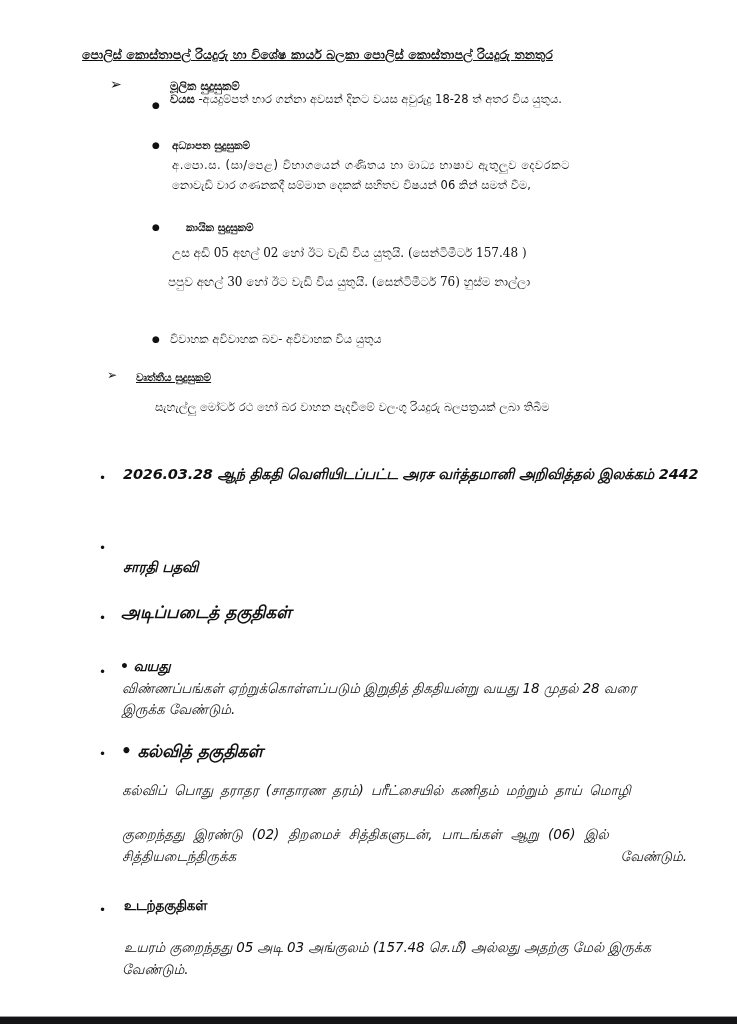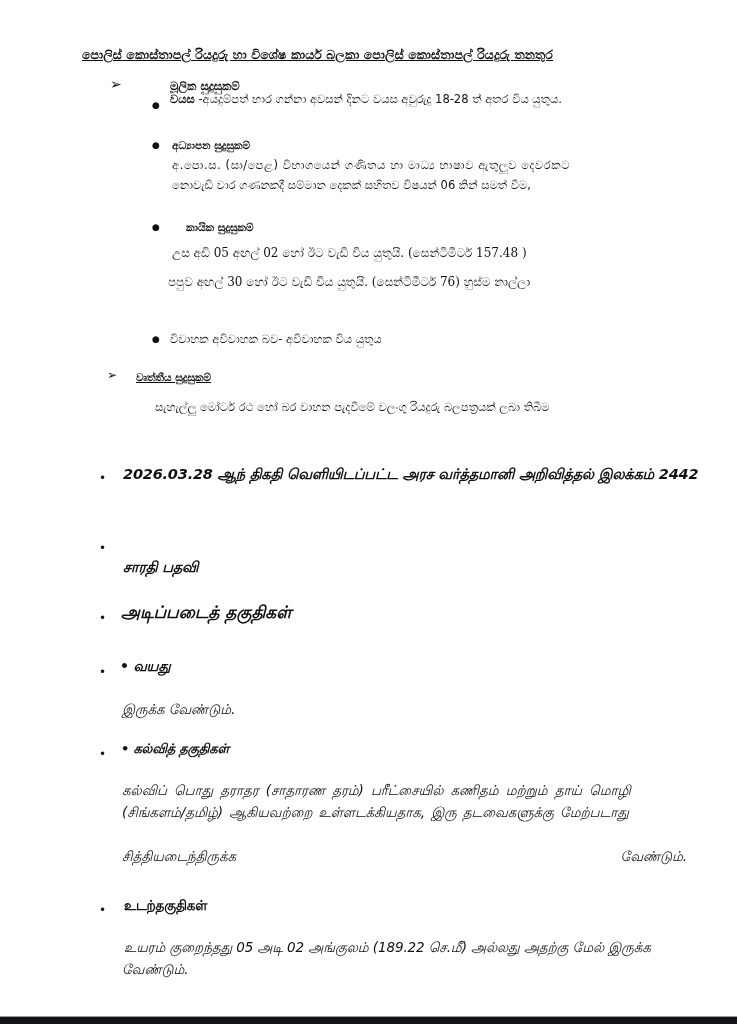--- a/index.html
+++ b/index.html
@@ -66,31 +66,32 @@
   <div class="abs ta-bold" style="left:123px; top:466px;">2026.03.28 ஆந் திகதி வெளியிடப்பட்ட அரச வர்த்தமானி அறிவித்தல் இலக்கம் 2442</div>
 
   <div class="abs bullet-t" style="left:99px; top:541px;">•</div>
   <div class="abs ta-bold" style="left:123px; top:559px;">சாரதி பதவி</div>
 
   <div class="abs bullet-t" style="left:99px; top:611px;">•</div>
   <div class="abs ta-head" style="left:121px; top:602px;">அடிப்படைத் தகுதிகள்</div>
 
   <div class="abs bullet-t" style="left:99px; top:665px;">•</div>
   <div class="abs ta-bold" style="left:120px; top:658px; font-size:14px;">• வயது</div>
+  <div class="abs ta" style="left:122px; top:680px;">விண்ணப்பங்கள் ஏற்றுக்கொள்ளப்படும் இறுதித் திகதியன்று வயது 18 முதல் 28 வரை</div>
   <div class="abs ta" style="left:122px; top:701px;">இருக்க வேண்டும்.</div>
 
   <div class="abs bullet-t" style="left:99px; top:747px;">•</div>
-  <div class="abs ta-bold" style="left:121px; top:741px; font-size:13px;">• கல்வித் தகுதிகள்</div>
+  <div class="abs ta-bold" style="left:121px; top:741px; font-size:17px;">• கல்வித் தகுதிகள்</div>
   <div class="abs ta" style="left:122px; top:782px; word-spacing:3px;">கல்விப் பொது தராதர (சாதாரண தரம்) பரீட்சையில் கணிதம் மற்றும் தாய் மொழி</div>
-  <div class="abs ta" style="left:122px; top:804px; word-spacing:2px;">(சிங்களம்/தமிழ்) ஆகியவற்றை உள்ளடக்கியதாக, இரு தடவைகளுக்கு மேற்படாது</div>
+  <div class="abs ta" style="left:122px; top:826px; word-spacing:5px;">குறைந்தது இரண்டு (02) திறமைச் சித்திகளுடன், பாடங்கள் ஆறு (06) இல்</div>
   <div class="abs ta spread" style="left:122px; top:848px; width:565px;gap:38px;">
     <span>சித்தியடைந்திருக்க</span>
     <span>வேண்டும்.</span>
   </div>
 
   <div class="abs bullet-t" style="left:99px; top:903px;">•</div>
   <div class="abs ta-bold" style="left:124px; top:897px; font-size:13.5px; font-style:normal;">உடற்தகுதிகள்</div>
-  <div class="abs ta" style="left:124px; top:939px;">உயரம் குறைந்தது 05 அடி 02 அங்குலம் (189.22 செ.மீ) அல்லது அதற்கு மேல் இருக்க</div>
+  <div class="abs ta" style="left:124px; top:939px;">உயரம் குறைந்தது 05 அடி 03 அங்குலம் (157.48 செ.மீ) அல்லது அதற்கு மேல் இருக்க</div>
   <div class="abs ta" style="left:122px; top:961px;">வேண்டும்.</div>
 
 </div>
 
 <div class="bottom-bar"></div>
 
 </body></html>

